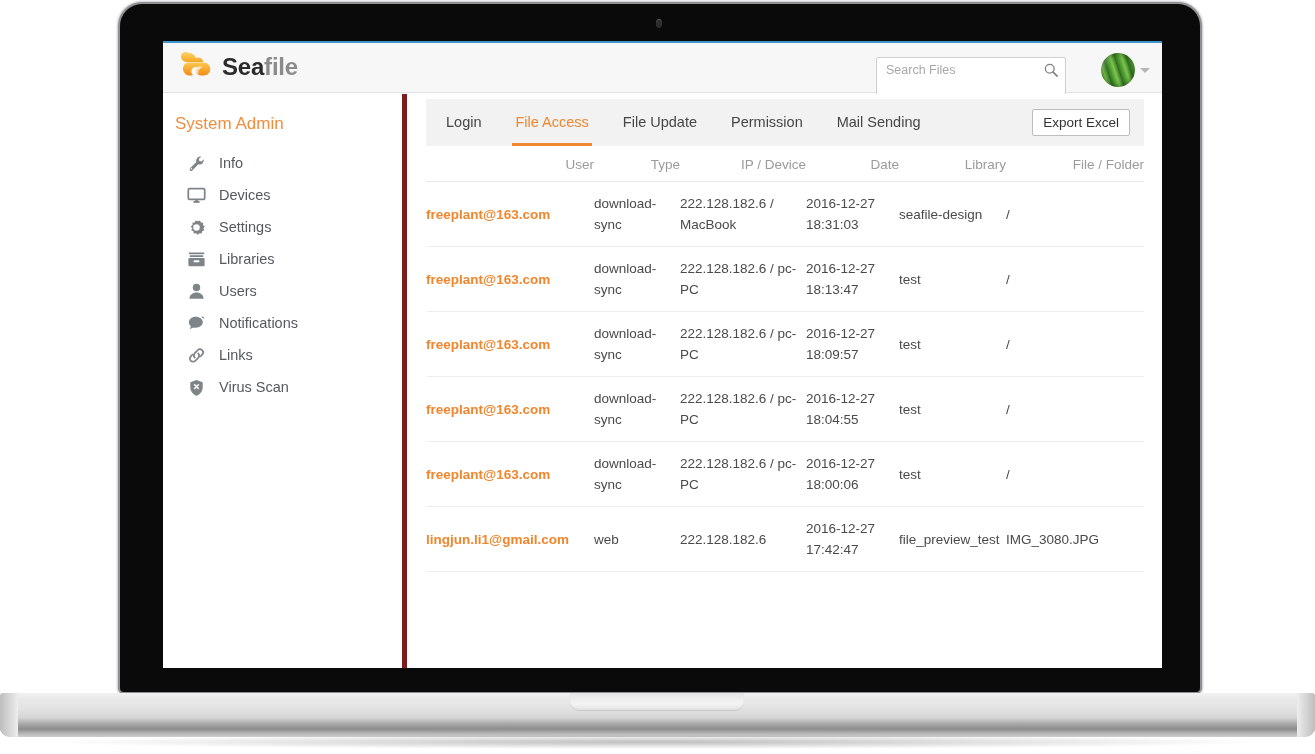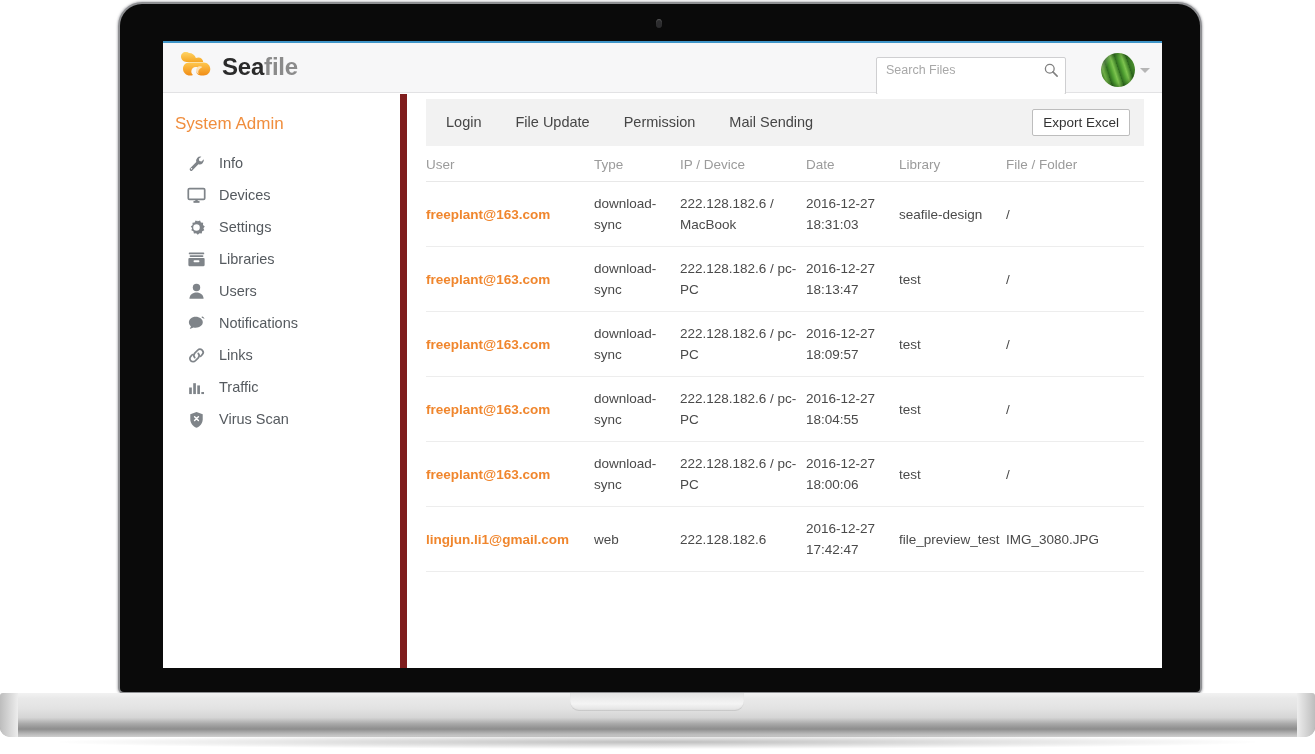--- a/index.html
+++ b/index.html
@@ -143,21 +143,21 @@
     border-left: 5px solid transparent;
     border-right: 5px solid transparent;
     border-top: 5px solid #b6b6b6;
   }
 
   
   #sidebar {
     position: absolute; left: 0; top: 53px;
     width: 244px; height: 574px;
     background: #ffffff;
-    border-right: 7px solid #7f1d1d;
+    border-right: 5px solid #7f1d1d;
   }
   #sidebar-heading {
     position: absolute; left: 12px; top: 20px;
     font-size: 17px; color: #f08e3e; font-weight: normal;
   }
   #sidebar-nav {
     position: absolute; left: 12px; top: 53px;
     width: 212px;
   }
   .nav-item {
@@ -217,21 +217,21 @@
   }
 
   
   #log-table {
     position: absolute; left: 18px; top: 57px;
     width: 718px;
     border-collapse: collapse;
     table-layout: fixed;
   }
   #log-table th {
-    text-align: left;
+    text-align: right;
     font-weight: normal;
     font-size: 13.5px;
     color: #9b9b9b;
     padding: 6px 0 9px 0;
     border-bottom: 1px solid #e8e8e8;
     vertical-align: bottom;
   }
   #log-table td {
     font-size: 13.5px;
     color: #4a4a4a;
@@ -373,50 +373,40 @@
             <svg viewBox="0 0 22 22" width="19" height="19">
                 <g fill="none" stroke="#7f8489" stroke-width="2" stroke-linecap="round">
                   <path d="M9 13.5a3.9 3.9 0 0 1 0-5.2l3.3-3.4a3.7 3.7 0 0 1 5.3 5.2l-1.7 1.8"></path>
                   <path d="M13 8.5a3.9 3.9 0 0 1 0 5.2l-3.3 3.4a3.7 3.7 0 0 1-5.3-5.2l1.7-1.8"></path>
                 </g>
               </svg>
           </span>
           <span class="nav-label">Links</span>
         </div>
 
-        <div class="nav-item">
-          <span class="nav-icon">
-            <svg viewBox="0 0 22 22" width="19" height="19">
-                <rect x="2.5" y="11" width="3.1" height="7.6" fill="#7f8489"></rect>
-                <rect x="7.2" y="6" width="3.1" height="12.6" fill="#7f8489"></rect>
-                <rect x="11.9" y="8.6" width="3.1" height="10" fill="#7f8489"></rect>
-                <rect x="16.6" y="16.2" width="3.1" height="2.4" fill="#7f8489"></rect>
-              </svg>
-          </span>
-          <span class="nav-label">Traffic</span>
-        </div>
 
 
         <div class="nav-item">
           <span class="nav-icon">
             <svg viewBox="0 0 22 22" width="19" height="19">
                 <path fill="#7f8489" d="M11 2.2l7.2 2.6v6c0 4.6-3.1 8.3-7.2 9.8-4.1-1.5-7.2-5.2-7.2-9.8v-6L11 2.2z"></path>
                 <path stroke="#fff" stroke-width="1.7" stroke-linecap="round" d="M8.8 7.8l4.4 4.4M13.2 7.8l-4.4 4.4"></path>
               </svg>
           </span>
           <span class="nav-label">Virus Scan</span>
         </div>
 
       </div>
     </div>
 
     <div id="main">
 
       <div id="tabbar">
         <div class="tab">Login</div>
+        <div class="tab active">File Access</div>
         <div class="tab">File Update</div>
         <div class="tab">Permission</div>
         <div class="tab">Mail Sending</div>
         <button id="export-btn">Export Excel</button>
       </div>
 
       <table id="log-table">
         <colgroup>
           <col class="col-user">
             <col class="col-type">

